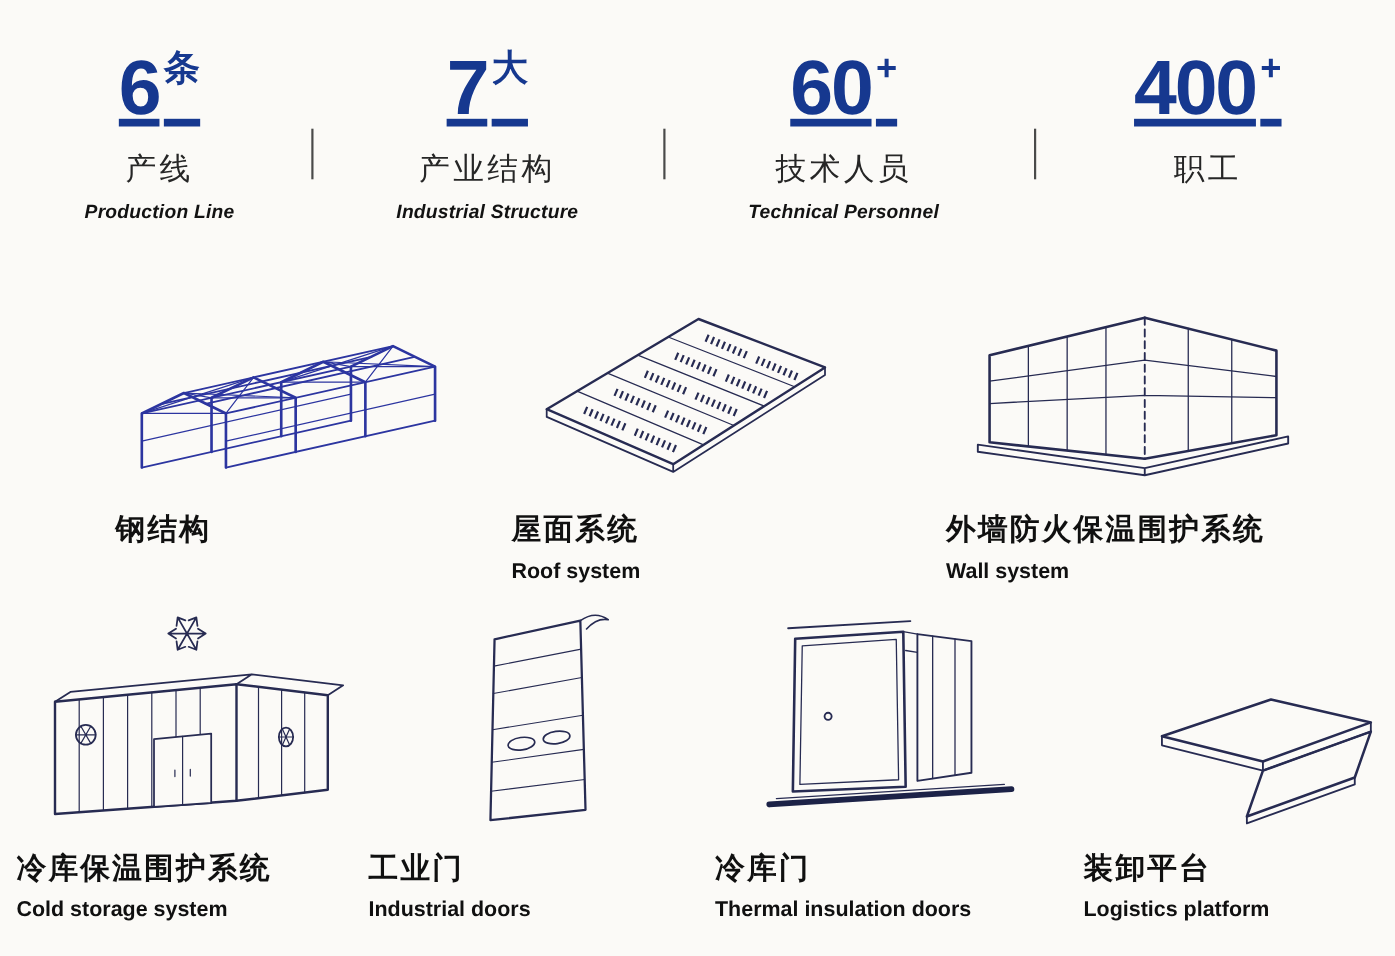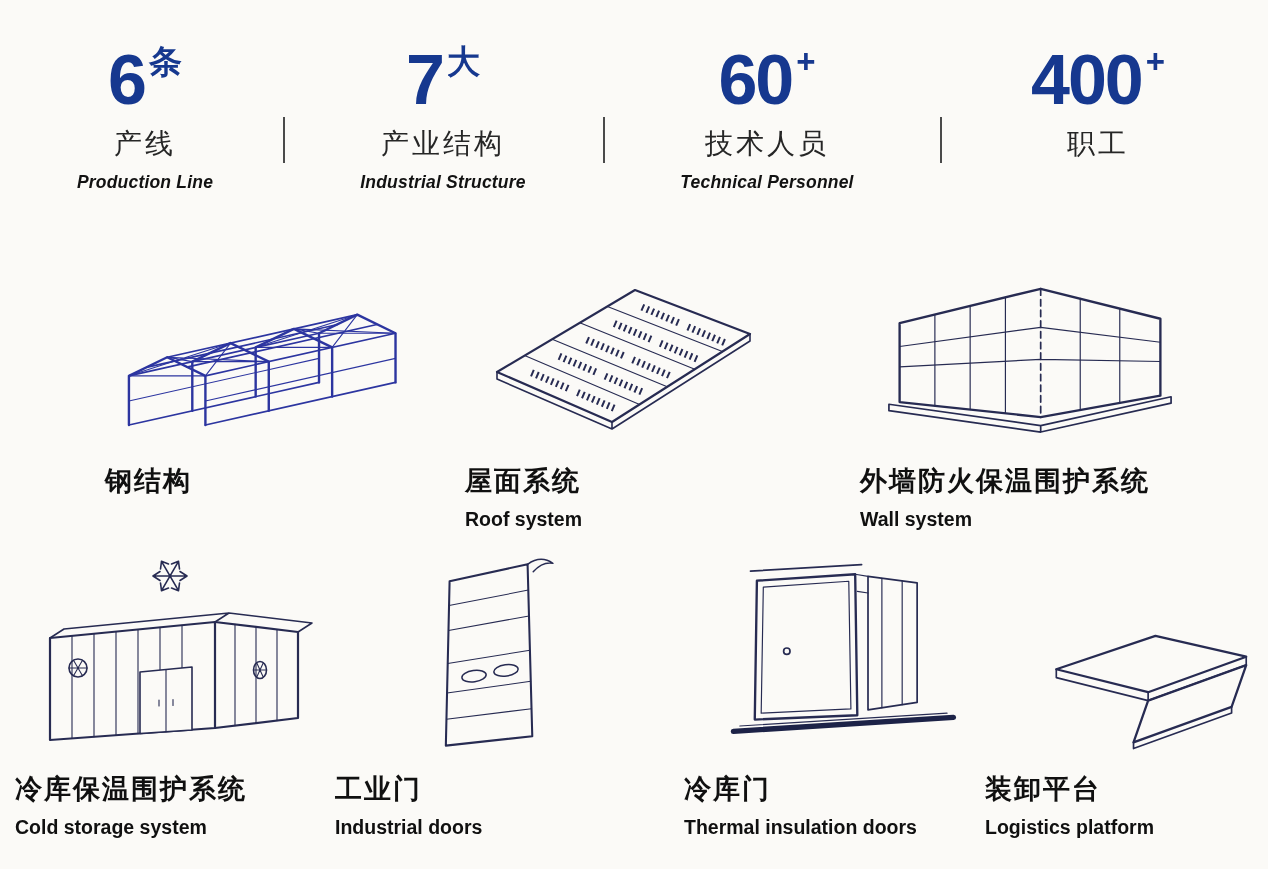--- a/index.html
+++ b/index.html
@@ -6,23 +6,23 @@
   html,body { width:1268px; height:869px; }
   body {
     background:#fbfaf7;
     font-family:"Liberation Sans","DejaVu Sans",sans-serif;
     position:relative; overflow:hidden;
   }
   .canvas { position:absolute; inset:0; }
 
   
   .stat { position:absolute; top:45px; width:210px; text-align:center; }
-  .stat-number { font-size:70px; font-weight:700; color:#16388f; line-height:1; letter-spacing:-2px; }
+  .stat-number { font-size:70px; font-weight:700; color:#16388f; line-height:1; letter-spacing:-2px;text-decoration:underline; }
   .stat-suffix { font-size:33px; font-weight:700; color:#16388f; position:relative; top:-31px; margin-left:4px; letter-spacing:0; }
-  .stat-cn { font-size:28px; font-weight:500; color:#262626; letter-spacing:3px; margin-top:10px; }
+  .stat-cn { font-size:28px; font-weight:500; color:#262626; letter-spacing:3px; margin-top:20px; }
   .stat-en { font-size:17.5px; font-weight:700; color:#121212; margin-top:9px; letter-spacing:0.2px;font-style:italic; }
   .divider { position:absolute; top:117px; width:2px; height:46px; background:#4a4a4a; }
 
   
   .product { position:absolute; }
   .product-art { display:flex; align-items:flex-end; justify-content:center; }
   .row1 .product-art { height:195px; }
   .row2 .product-art { height:205px; }
   .product-cn { font-size:27px; font-weight:600; color:#101010; letter-spacing:2px; margin-top:16px; }
   .product-en { font-size:19.5px; font-weight:600; color:#101010; margin-top:9px; }
@@ -143,21 +143,21 @@
         <path class="ink" d="M125,12 Q139,2 152,11 Q141,9 131,20"></path>
         <path class="ink thin" d="M41.4,56 L125.8,39.5 M40.8,82.5 L126.5,67 M40,117.5 L127.5,103.5 M39.3,149 L128.4,136.5 M38.6,177 L129.2,165.7"></path>
         <ellipse class="ink" cx="68" cy="131" rx="13" ry="6" transform="rotate(-8 68 131)"></ellipse>
         <ellipse class="ink" cx="102" cy="125" rx="13" ry="6" transform="rotate(-8 102 125)"></ellipse>
       </svg>
     </div>
     <div class="product-cn">工业门</div>
     <div class="product-en">Industrial doors</div>
   </div>
 
-  <div class="product row2" style="left:684px; top:550px; width:320px">
+  <div class="product row2" style="left:650px; top:550px; width:320px">
     <div class="product-art">
       <svg width="235" height="198" viewBox="0 0 220 185">
         <path class="ink" d="M22,13 L126,7"></path>
         <path class="ink thick" d="M28,22 L120,16 L122,148 L26,152 Z"></path>
         <path class="ink thin" d="M34,28 L114,22.5 L116,142 L32,146 Z"></path>
         <circle class="ink" cx="56" cy="88" r="3"></circle>
         <path class="ink" d="M132,18 L178,24 L178,136 L132,143 Z"></path>
         <path class="ink thin" d="M145,19.7 L145,141 M164,22.2 L164,138.1"></path>
         <path class="ink thin" d="M120,16 L132,18 M122,32 L132,33.5"></path>
         <path class="ink thin" d="M12,158 L206,146"></path>

